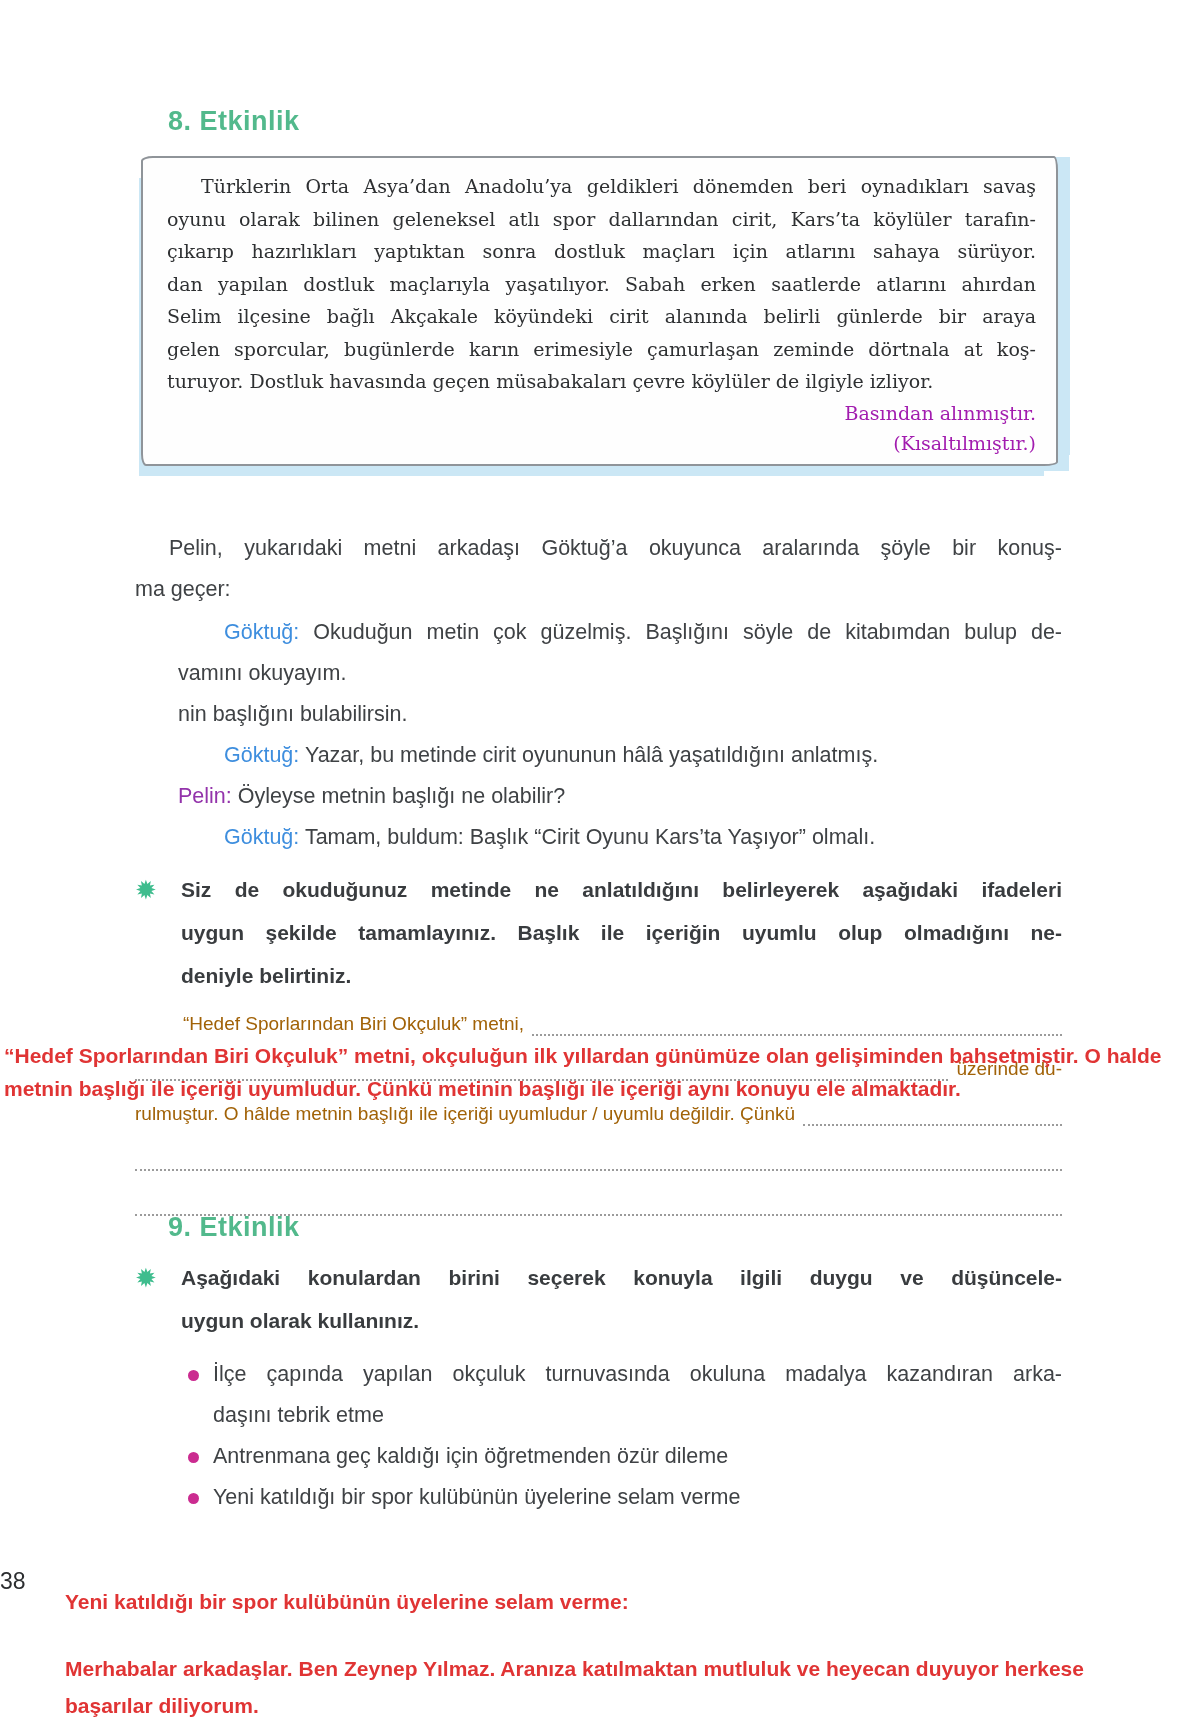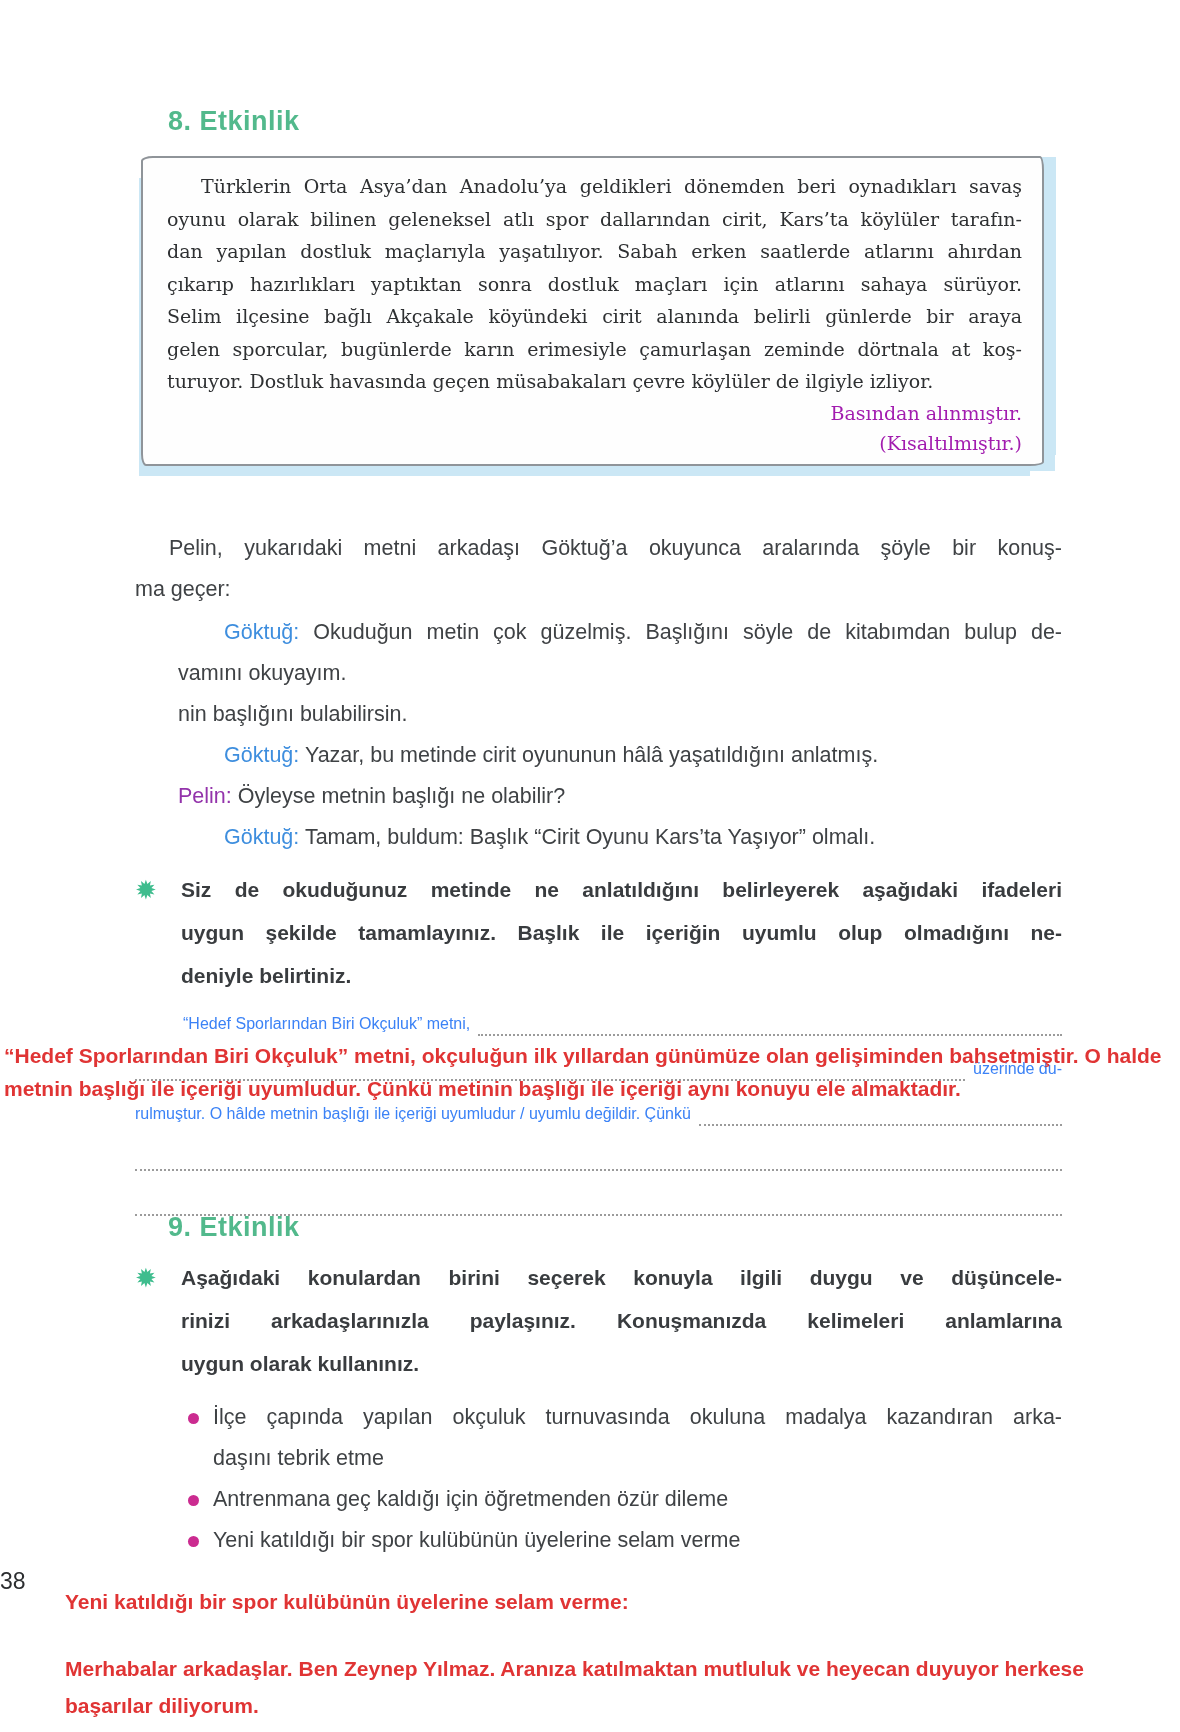--- a/index.html
+++ b/index.html
@@ -11,21 +11,21 @@
   .activity-heading {
     margin-left:33px;
     font-size:27px; line-height:30px; font-weight:bold;
     color:#52b98c; letter-spacing:0.5px;
   }
   .h9 { margin-top:-14px; }
 
   
   .textbox {
     position:relative;
-    margin:20px 18px 0 6px;
+    margin:20px 4px 0 6px;
     background:#fefefe;
     border:2.5px solid #8f9499;
     border-radius:12px 4px 14px 5px / 5px 14px 4px 12px;
     padding:12px 20px 6px 24px;
     box-shadow: 15px 9px 0 -4px #cbe7f5, 18px -5px 0 -6px #cbe7f5, -8px 16px 0 -6px #cbe7f5;
   }
   .box-line {
     font-family:"DejaVu Serif", serif;
     font-size:19px; line-height:32.5px; color:#2e3032;
   }
@@ -50,21 +50,21 @@
   .taskline { font-size:21px; line-height:43px; font-weight:bold; color:#393c3f; }
   .star {
     position:absolute; left:0; top:9px;
     color:#3fbd8e; font-size:26px; line-height:26px;
     font-family:"DejaVu Sans", sans-serif;
   }
 
   
   .fill-wrap { position:relative; margin-top:4px; }
   .fill-row { display:flex; height:45px; }
-  .fill-row .t { font-size:16px; line-height:45px; color:#3b82f6; white-space:pre; }
+  .fill-row .t { font-size:19px; line-height:45px; color:#a16207; white-space:pre; }
   .t-ind { padding-left:48px; }
   .leader { flex:1 1 auto; border-bottom:2.5px dotted #9b9b9b; margin:0 0 10px 8px; }
   .leader-first { margin:0 8px 10px 0; }
   .leader-full { margin:0 0 10px 0; }
 
   
   .ans { color:#e03434; font-size:21px;font-weight:bold; }
   .ans-mid { position:absolute; left:-131px; white-space:nowrap; line-height:30px; }
   .ans-mid-1 { top:40px; }
   .ans-mid-2 { top:73px; }
@@ -91,22 +91,22 @@
 <body>
 
 <div class="page">
   <div class="content">
 
     <h2 class="activity-heading">8. Etkinlik</h2>
 
     <div class="textbox">
       <div class="box-line j ind">Türklerin Orta Asya’dan Anadolu’ya geldikleri dönemden beri oynadıkları savaş</div>
       <div class="box-line j">oyunu olarak bilinen geleneksel atlı spor dallarından cirit, Kars’ta köylüler tarafın-</div>
+      <div class="box-line j">çıkarıp hazırlıkları yaptıktan sonra dostluk maçları için atlarını sahaya sürüyor.</div>
       <div class="box-line j">dan yapılan dostluk maçlarıyla yaşatılıyor. Sabah erken saatlerde atlarını ahırdan</div>
-      <div class="box-line j">çıkarıp hazırlıkları yaptıktan sonra dostluk maçları için atlarını sahaya sürüyor.</div>
       <div class="box-line j">Selim ilçesine bağlı Akçakale köyündeki cirit alanında belirli günlerde bir araya</div>
       <div class="box-line j">gelen sporcular, bugünlerde karın erimesiyle çamurlaşan zeminde dörtnala at koş-</div>
       <div class="box-line">turuyor. Dostluk havasında geçen müsabakaları çevre köylüler de ilgiyle izliyor.</div>
       <div class="box-attr">Basından alınmıştır.</div>
       <div class="box-attr">(Kısaltılmıştır.)</div>
     </div>
 
     <div class="intro">
       <div class="bodyline j ind">Pelin, yukarıdaki metni arkadaşı Göktuğ’a okuyunca aralarında şöyle bir konuş-</div>
       <div class="bodyline">ma geçer:</div>
@@ -149,21 +149,20 @@
       </div>
       <div class="ans ans-mid ans-mid-1">“Hedef Sporlarından Biri Okçuluk” metni, okçuluğun ilk yıllardan günümüze olan gelişiminden bahsetmiştir. O halde</div>
       <div class="ans ans-mid ans-mid-2">metnin başlığı ile içeriği uyumludur. Çünkü metinin başlığı ile içeriği aynı konuyu ele almaktadır.</div>
     </div>
 
     <h2 class="activity-heading h9">9. Etkinlik</h2>
 
     <div class="task task9">
       <span class="star">✹</span>
       <div class="taskline j">Aşağıdaki konulardan birini seçerek konuyla ilgili duygu ve düşüncele-</div>
-      <div class="taskline j">rinizi arkadaşlarınızla paylaşınız. Konuşmanızda kelimeleri anlamlarına</div>
       <div class="taskline">uygun olarak kullanınız.</div>
     </div>
 
     <div class="topics">
       <div class="topic">
         <span class="dot"></span>
         <div class="topicline j">İlçe çapında yapılan okçuluk turnuvasında okuluna madalya kazandıran arka-</div>
         <div class="topicline">daşını tebrik etme</div>
       </div>
       <div class="topic">

